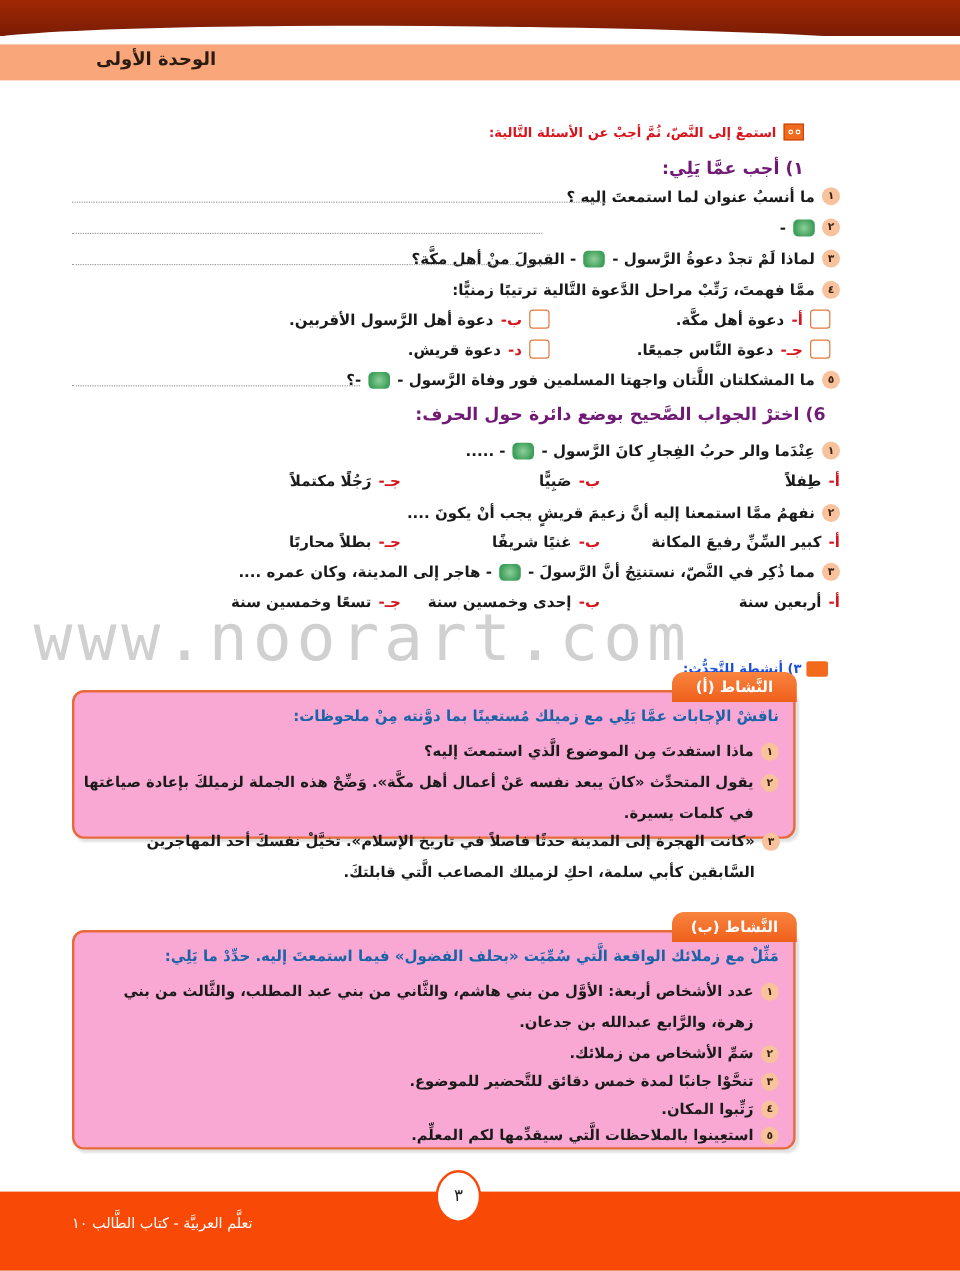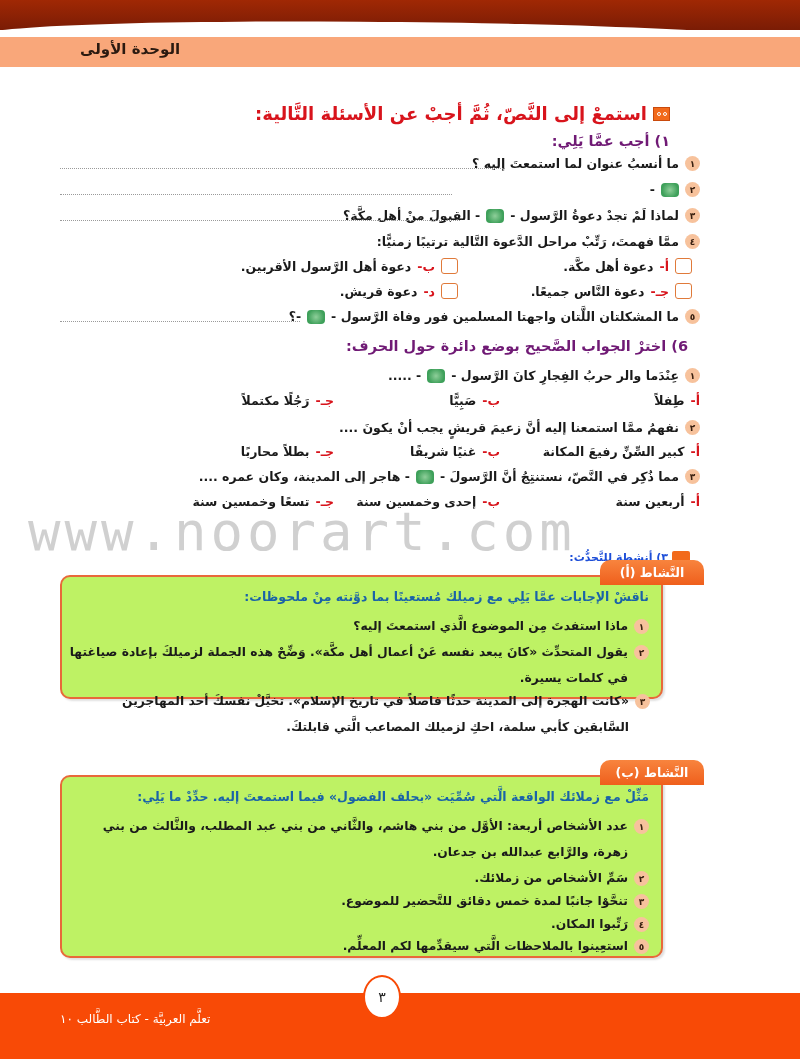--- a/index.html
+++ b/index.html
@@ -21,21 +21,21 @@
     background: #f9a77a;
   }
   .unit-title {
     position: absolute; top: 40px; left: 80px; direction: rtl;
     font-weight: bold; font-size: 15px; color: #2b1a10;
   }
 
   .main-instr {
     position: absolute; top: 103px; right: 130px;
     display: flex; align-items: center; gap: 6px;
-    font-weight: bold; font-size: 18px; color: #d8141c;
+    font-weight: bold; font-size: 11px; color: #d8141c;
   }
   .audio-icon {
     width: 17px; height: 14px; background: #f26a1b; border: 1px solid #c94a0c;
     display: inline-flex; align-items: center; justify-content: center; gap: 2px;
   }
   .audio-icon span { width: 4px; height: 4px; border: 1px solid #fff; border-radius: 50%; }
 
   .sec-title {
     position: absolute; font-weight: bold; font-size: 14.5px; color: #701a75; text-align: center;
   }
@@ -69,28 +69,28 @@
   }
 
   .talk-title {
     position: absolute; top: 551px; right: 110px; display: flex; align-items: center; gap: 4px;
     font-weight: bold; font-size: 11px; color: #1d4ed8;
   }
   .talk-icon { width: 18px; height: 13px; background: #f26a1b; border-radius: 2px; }
 
   .act-box {
     position: absolute; left: 60px; width: 603px;
-    background: #bef264; border: 2px solid #e8693a; border-radius: 10px;
+    background: #f9a8d4; border: 2px solid #e8693a; border-radius: 10px;
     box-shadow: 2px 2px 2px rgba(0,0,0,0.12);
   }
   .act-tab {
     position: absolute; height: 25px; width: 104px;
     background: linear-gradient(to bottom, #f8843e, #ef5f1c); border-radius: 10px 10px 0 0;
     color: #fff; font-weight: bold; font-size: 12.5px;
-    display: flex; align-items: center; justify-content: center; margin-left: 40px;
+    display: flex; align-items: center; justify-content: center;
   }
   .act-head { position: absolute; right: 12px; font-weight: bold; font-size: 12.5px; color: #1a63a8; white-space: nowrap; }
   .act-item {
     position: absolute; right: 12px; display: flex; gap: 6px; align-items: flex-start;
     font-weight: bold; font-size: 12.3px; line-height: 26px; text-align: right; 
   }
   .act-item .num-badge { margin-top: 6px; }
 
   .footer {
     position: absolute; top: 993px; left: 0; width: 800px; height: 66px; background: #f84a06;

